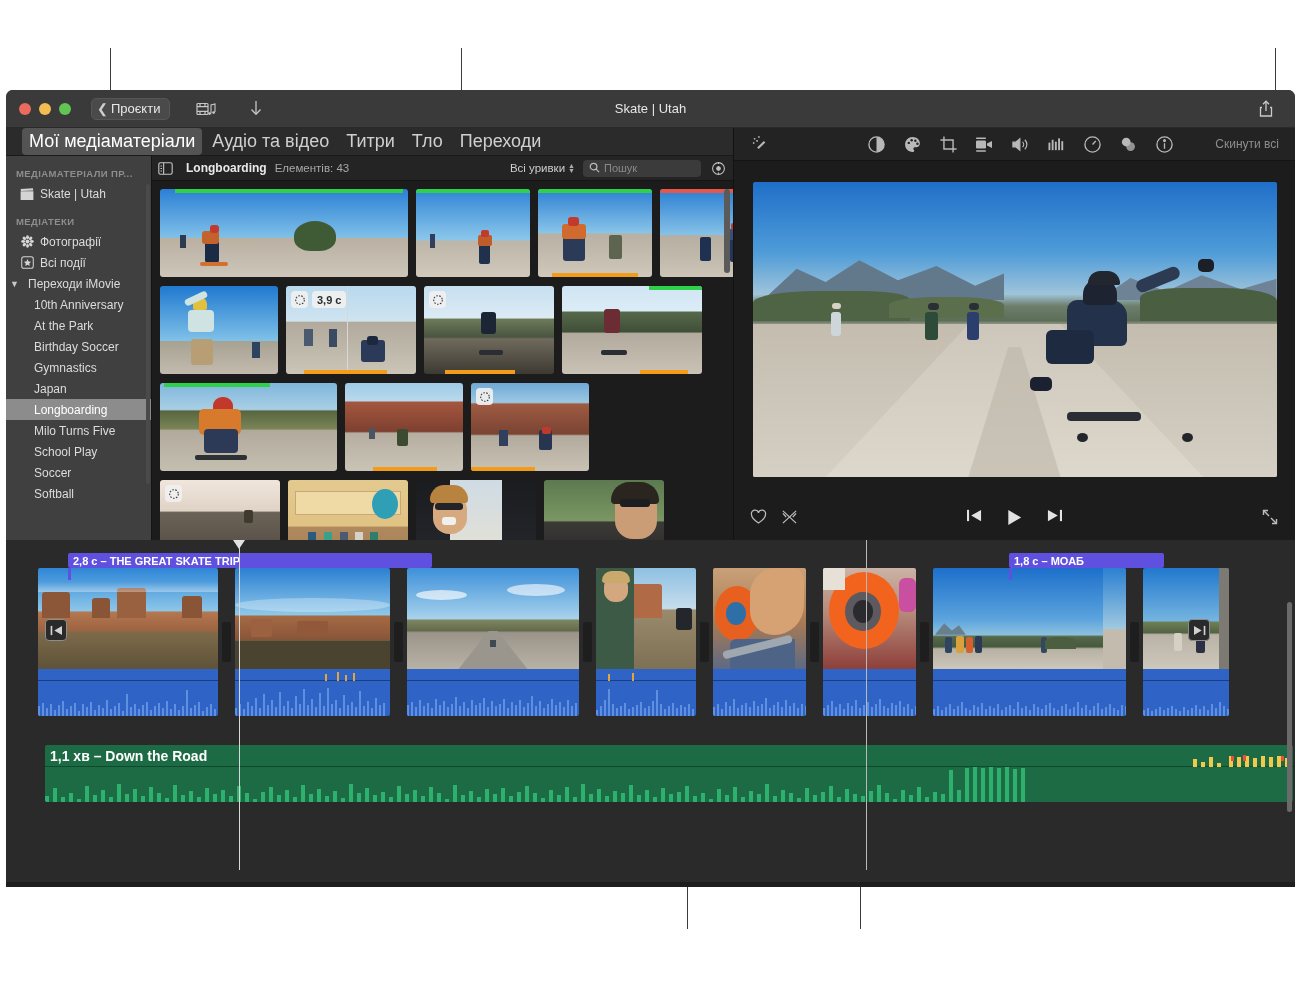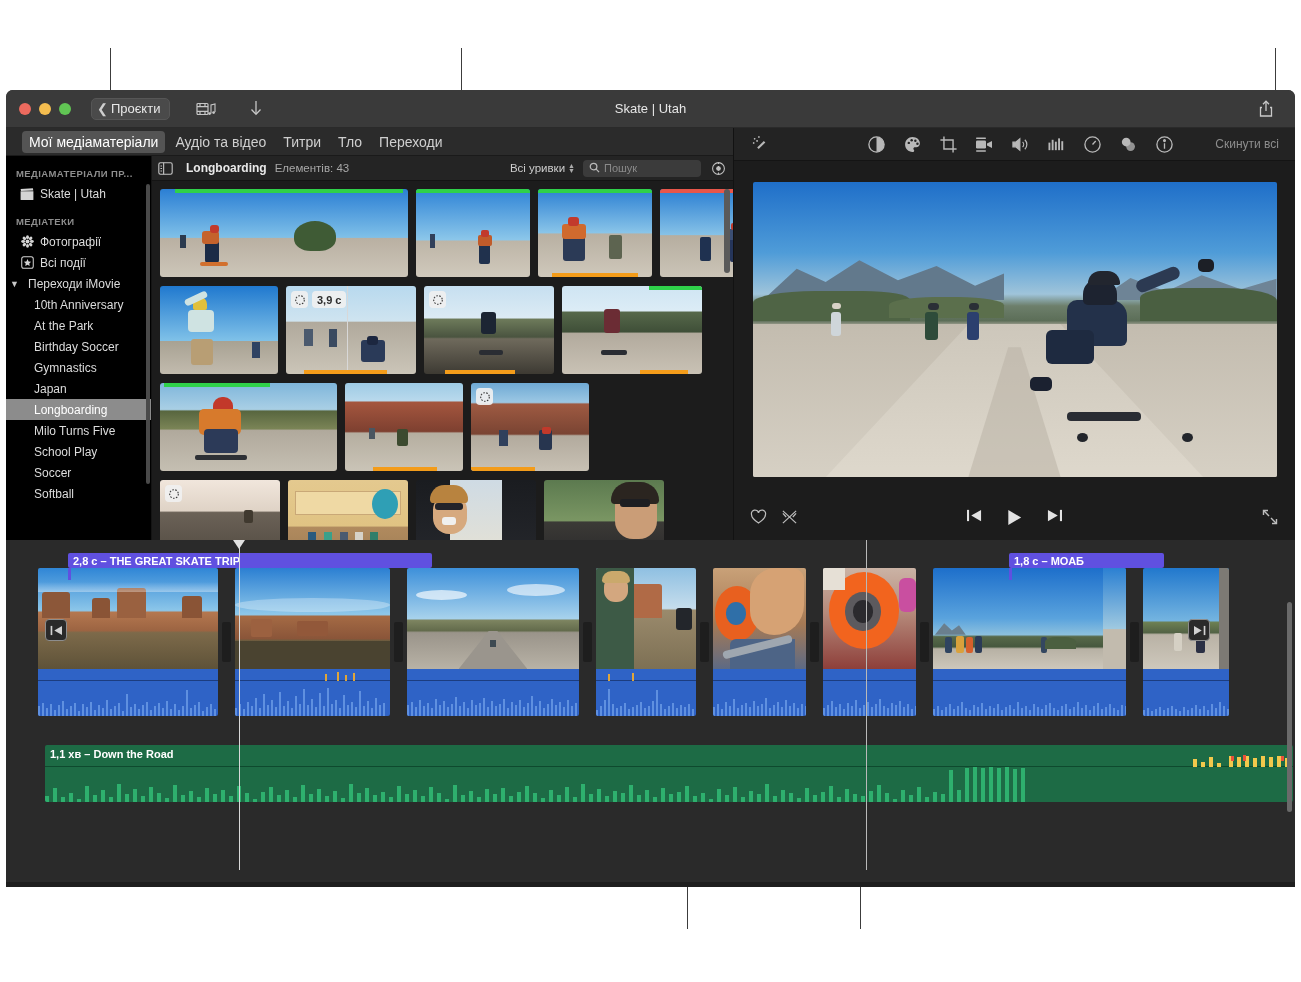--- a/index.html
+++ b/index.html
@@ -71,30 +71,30 @@
 
   
   .browser { width: 727px; display: flex; flex-direction: column; background: #1c1c1c; }
   .browser-tabs {
     height: 28px; background: #2b2b2b;
     display: flex; align-items: center;
     padding-left: 16px; gap: 3px;
     border-bottom: 1px solid #1a1a1a;
   }
   .btab {
-    font-size: 14px; color: #cfcfcf;
+    font-size: 18px; color: #cfcfcf;
     padding: 3px 7px; border-radius: 4px; cursor: default;
     white-space: nowrap;
   }
   .btab.active { background: #545454; color: #fff; }
 
   .browser-body { flex: 1; display: flex; min-height: 0; }
 
   .sidebar {
-    width: 146px; background: #000000;
+    width: 146px; background: #404040;
     border-right: 1px solid #141414;
     overflow: hidden; position: relative;
     padding-top: 7px;
   }
   .sb-head {
     font-size: 9.5px; font-weight: bold; letter-spacing: .4px;
     color: #8e8e8e; padding: 5px 0 4px 10px; text-transform: uppercase;
     white-space: nowrap; overflow: hidden;
   }
   .sb-row {
@@ -228,21 +228,21 @@
     position: absolute; width: 22px; height: 22px;
     border: 1px solid #8d8d8d; border-radius: 4px;
     display: flex; align-items: center; justify-content: center;
     color: #d2d2d2; background: #2a2a2a; font-size: 11px; z-index: 8;
   }
 
   .music-track {
     position: absolute; left: 39px; top: 205px; height: 57px;
     background: #1d6b45; border-radius: 2px; overflow: hidden;
   }
-  .music-label { position: absolute; left: 5px; top: 3px; font-size: 11px; color: #fff; font-weight: bold; z-index: 3; }
+  .music-label { position: absolute; left: 5px; top: 3px; font-size: 14px; color: #fff; font-weight: bold; z-index: 3; }
   .music-line { position: absolute; left: 0; right: 0; top: 21px; height: 1px; background: #0e4a2e; }
   .tl-vscroll {
     position: absolute; right: 3px; top: 62px;
     width: 5px; height: 210px; background: #6a6a6a; border-radius: 3px;
   }
 </style>
 </head>
 <body>
 
 <div class="callouts">

